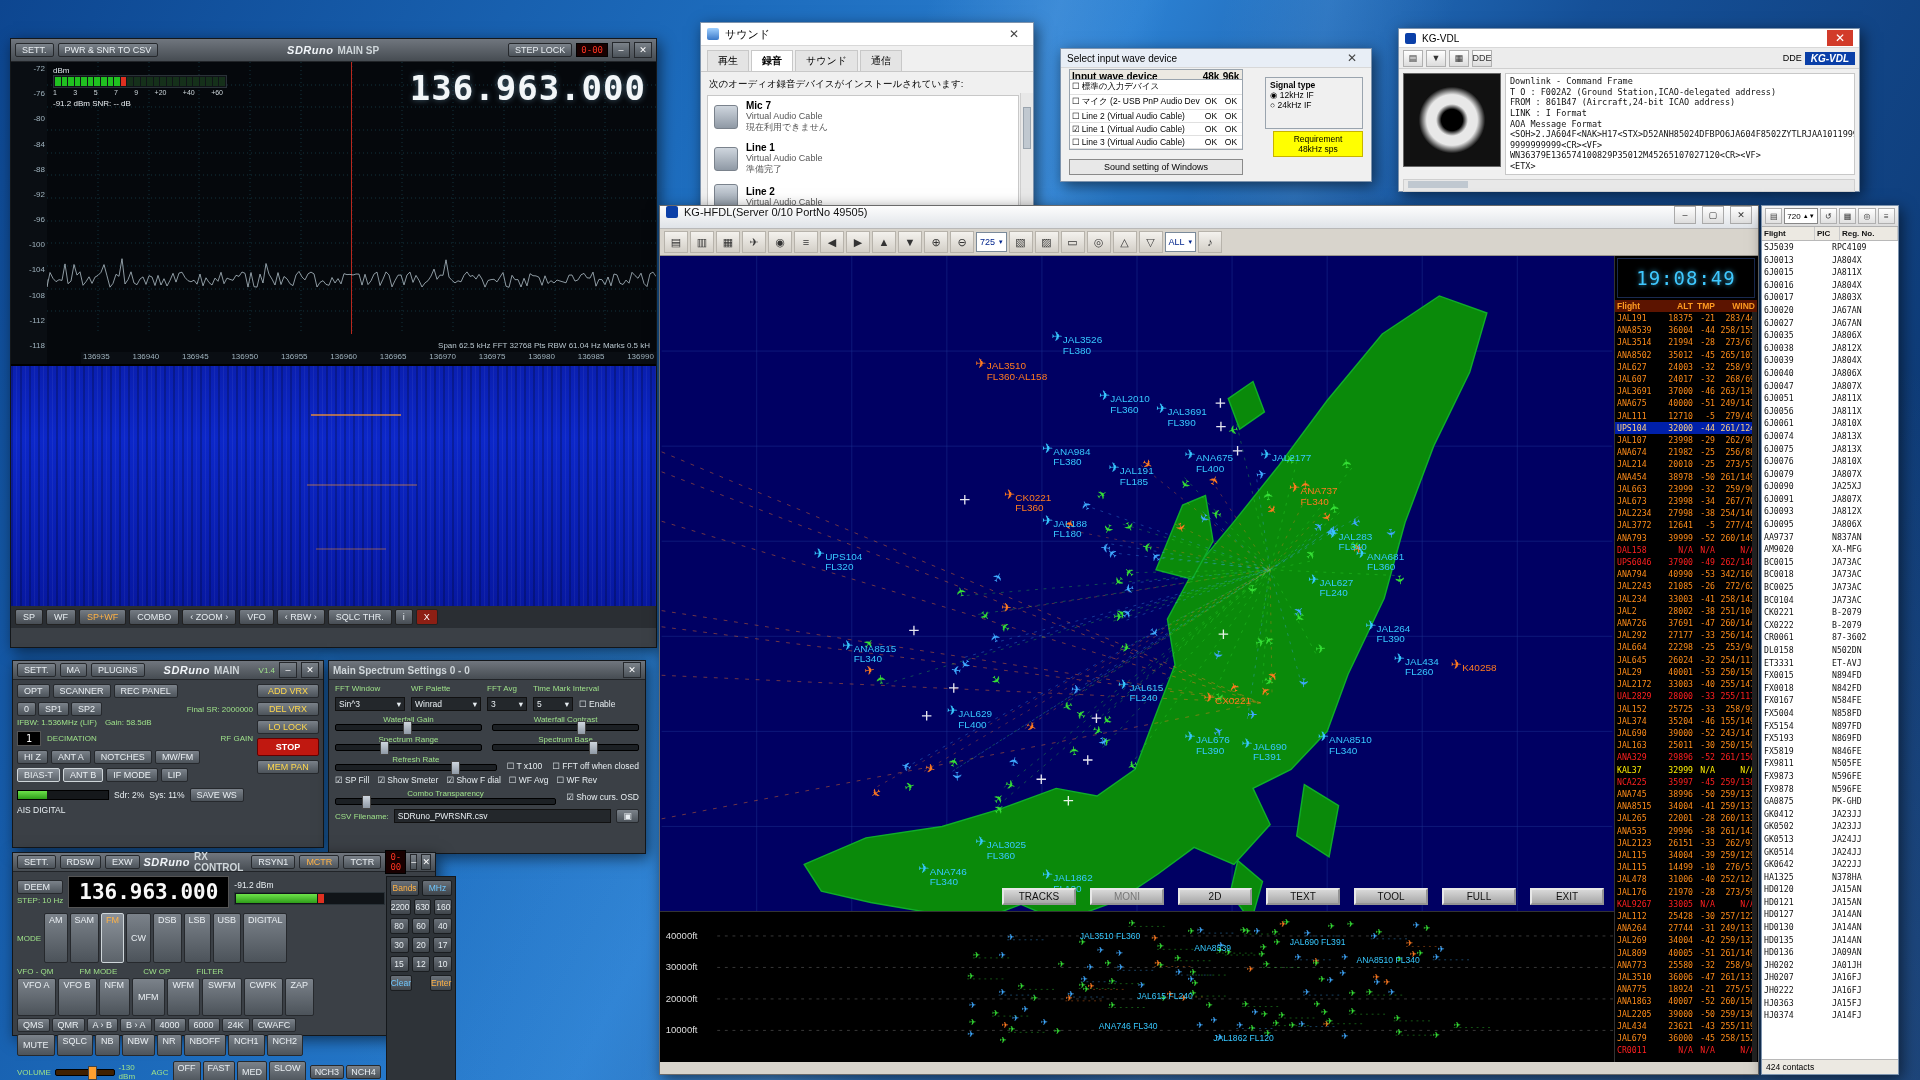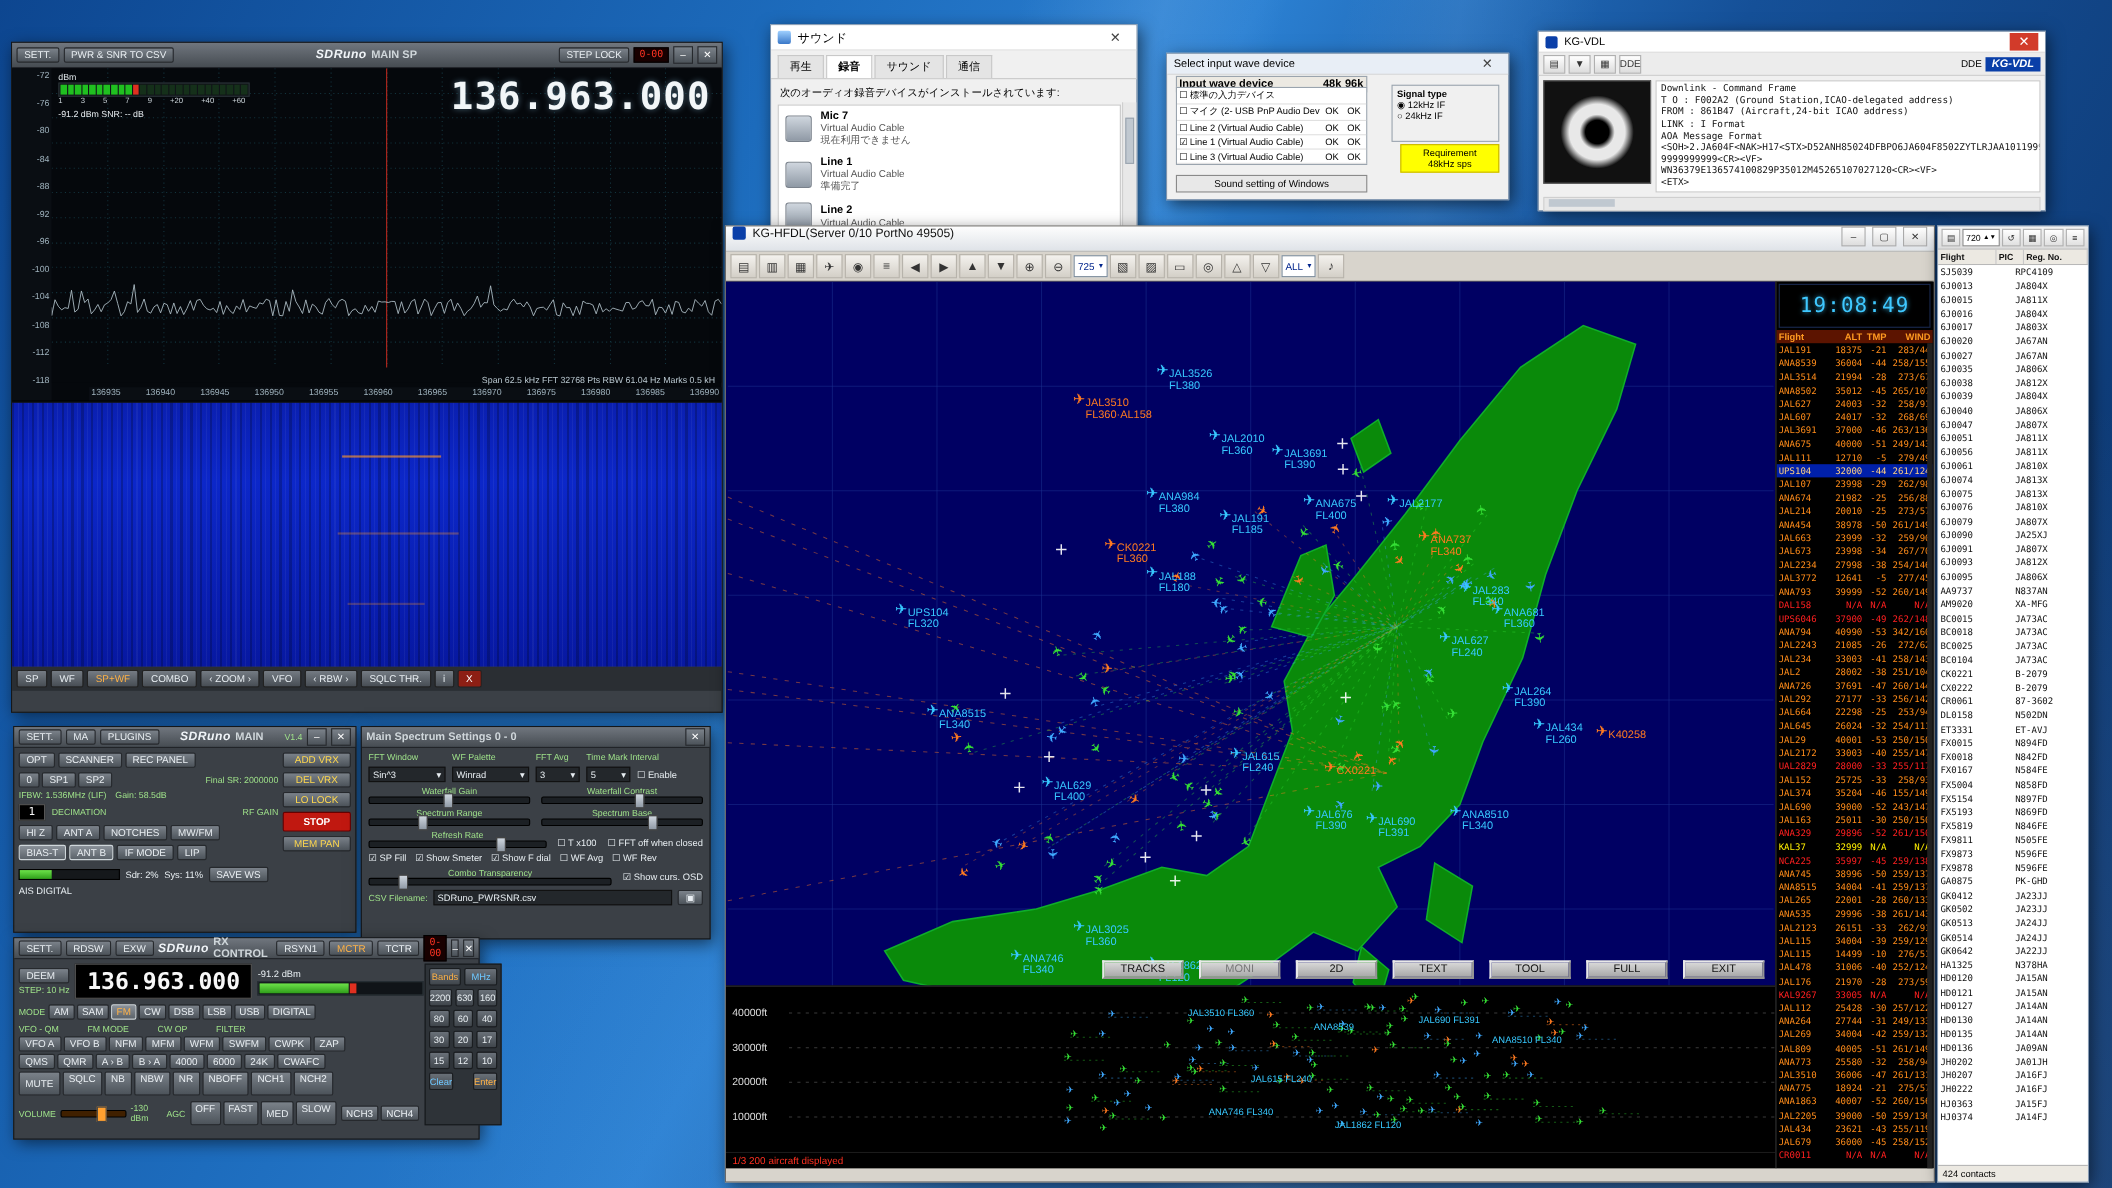--- a/index.html
+++ b/index.html
@@ -916,23 +916,20 @@
               <text x="714" y="50" font-size="9" fill="#3fa9ff">✈</text>
               <text x="440" y="28.26" font-size="9" fill="#37c8ff">JAL3510 FL360</text>
               <text x="560" y="40.82" font-size="9" fill="#37c8ff">ANA8539</text>
               <text x="660" y="34.54" font-size="9" fill="#37c8ff">JAL690 FL391</text>
               <text x="730" y="53.38" font-size="9" fill="#37c8ff">ANA8510 FL340</text>
               <text x="500" y="91.06" font-size="9" fill="#37c8ff">JAL615 FL240</text>
               <text x="460" y="122.46000000000001" font-size="9" fill="#37c8ff">ANA746 FL340</text>
               <text x="580" y="135.02" font-size="9" fill="#37c8ff">JAL1862 FL120</text>
             </svg>
         </div>
-        <div class="hfdl-status">
-          <span>1/3   200 aircraft displayed</span>
-        </div>
       </div>
       <div class="side-col">
         <div class="clockbox">
           <span class="clocktxt">19:08:49</span>
         </div>
         <div class="side-head" id="side-head">
             <span class="sc1">Flight</span>
             <span class="sc2">ALT</span>
             <span class="sc3">TMP</span>
             <span class="sc4">WIND</span>
@@ -1831,38 +1828,38 @@
                 <i style="width:4%;background:#e03020"></i>
               </span>
           </span>
         </div>
         <div style="display:flex;gap:3px;margin-top:5px;align-items:center">
           <span class="mini-label">MODE</span>
           <span id="rx-modes" style="display:flex;gap:2px">
               <span class="sdr-btn" style="padding:1px 4px">AM</span>
               <span class="sdr-btn" style="padding:1px 4px">SAM</span>
               <span class="sdr-btn active hot" style="padding:1px 4px">FM</span>
-              <span class="sdr-btn" style="padding:1px 4px">CW</span>
+              <span class="sdr-btn" style="padding:19px 4px">CW</span>
               <span class="sdr-btn" style="padding:1px 4px">DSB</span>
               <span class="sdr-btn" style="padding:1px 4px">LSB</span>
               <span class="sdr-btn" style="padding:1px 4px">USB</span>
               <span class="sdr-btn" style="padding:1px 4px">DIGITAL</span>
             </span>
         </div>
         <div style="display:flex;gap:26px;margin-top:4px" id="rx-secs">
             <span class="mini-label">VFO - QM</span>
             <span class="mini-label">FM MODE</span>
             <span class="mini-label">CW OP</span>
             <span class="mini-label">FILTER</span>
           </div>
         <div id="rx-r4" style="display:flex;gap:2px;margin-top:2px">
             <span class="sdr-btn" style="padding:1px 5px">VFO A</span>
             <span class="sdr-btn" style="padding:1px 5px">VFO B</span>
             <span class="sdr-btn" style="padding:1px 5px">NFM</span>
-            <span class="sdr-btn" style="padding:1px 5px">MFM</span>
+            <span class="sdr-btn" style="padding:13px 5px">MFM</span>
             <span class="sdr-btn" style="padding:1px 5px">WFM</span>
             <span class="sdr-btn" style="padding:1px 5px">SWFM</span>
             <span class="sdr-btn" style="padding:1px 5px">CWPK</span>
             <span class="sdr-btn" style="padding:1px 5px">ZAP</span>
           </div>
         <div id="rx-r5" style="display:flex;gap:2px;margin-top:2px">
             <span class="sdr-btn" style="padding:1px 5px">QMS</span>
             <span class="sdr-btn" style="padding:1px 5px">QMR</span>
             <span class="sdr-btn" style="padding:1px 5px">A › B</span>
             <span class="sdr-btn" style="padding:1px 5px">B › A</span>

